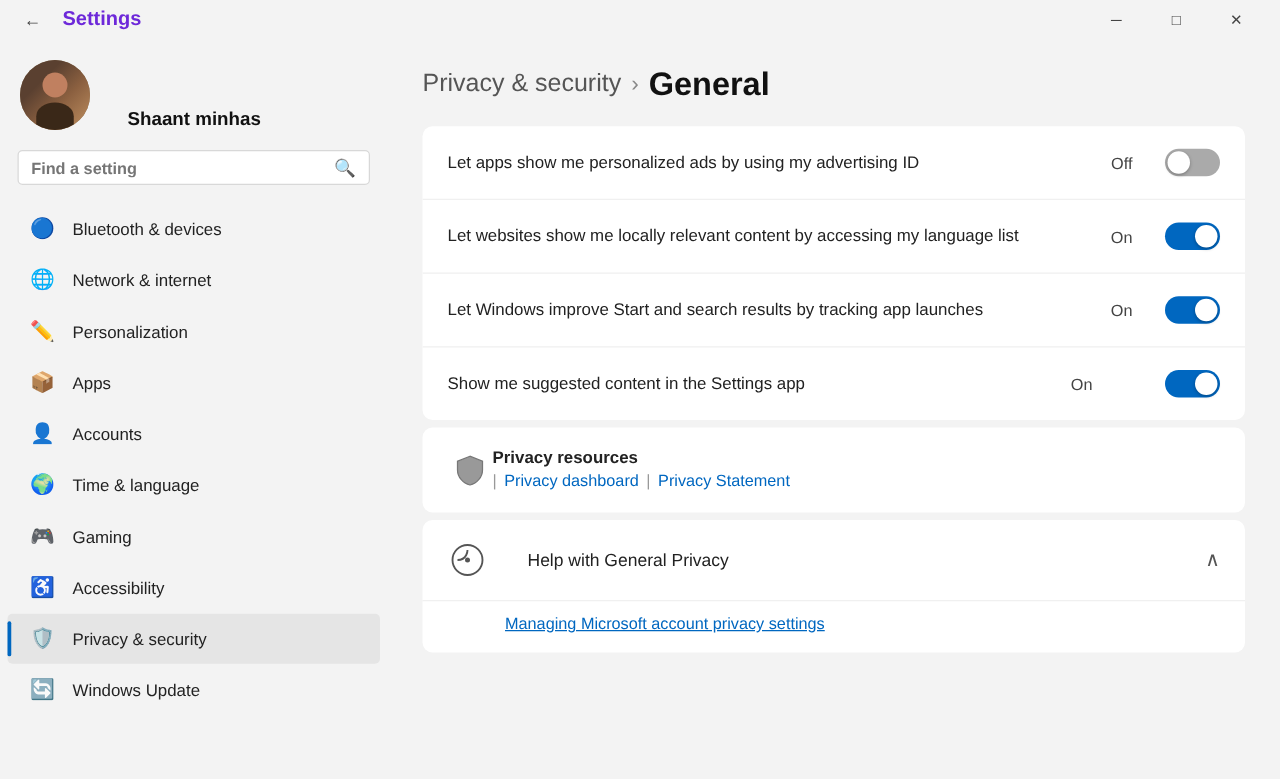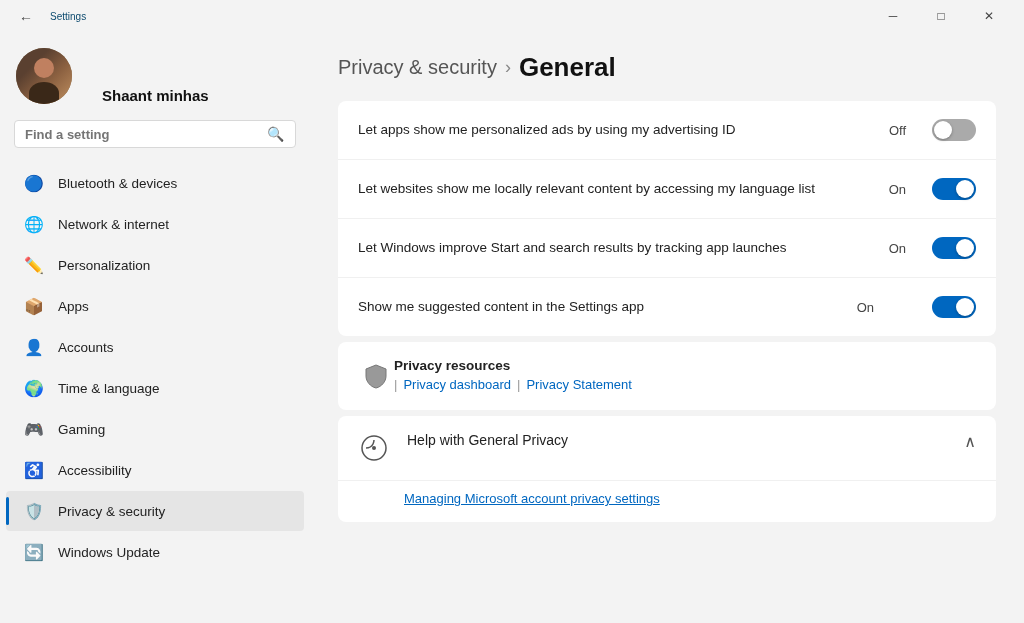--- a/index.html
+++ b/index.html
@@ -21,22 +21,23 @@
       padding: 0 12px;
       justify-content: space-between;
       flex-shrink: 0;
     }
     .titlebar-left {
       display: flex;
       align-items: center;
       gap: 10px;
     }
     .titlebar-title {
-      font-size: 10px;
-      color: #0c4a6e;
+      font-size: 16px;
+      color: #6d28d9;
+      font-weight: bold;
     }
     .titlebar-controls {
       display: flex;
       align-items: center;
       gap: 2px;
     }
     .titlebar-btn {
       width: 46px;
       height: 32px;
       display: flex;
@@ -294,22 +295,23 @@
     .sep { color: #999; font-size: 13px; }
 
     
     .help-card {
       background: #fff;
       border-radius: 8px;
       margin-bottom: 6px;
     }
     .help-header {
       display: flex;
+      align-items: center;
       padding: 16px 20px;
-      gap: 17px;
+      gap: 32px;
       cursor: pointer;
     }
     .help-icon-wrap {
       width: 32px;
       height: 32px;
       flex-shrink: 0;
       display: flex;
       align-items: center;
       justify-content: center;
     }

